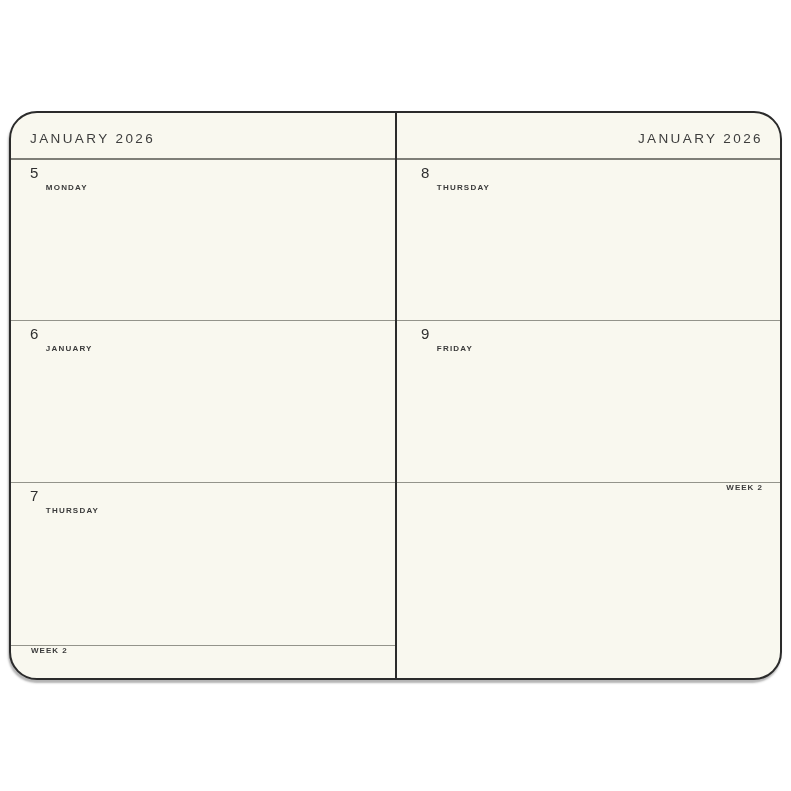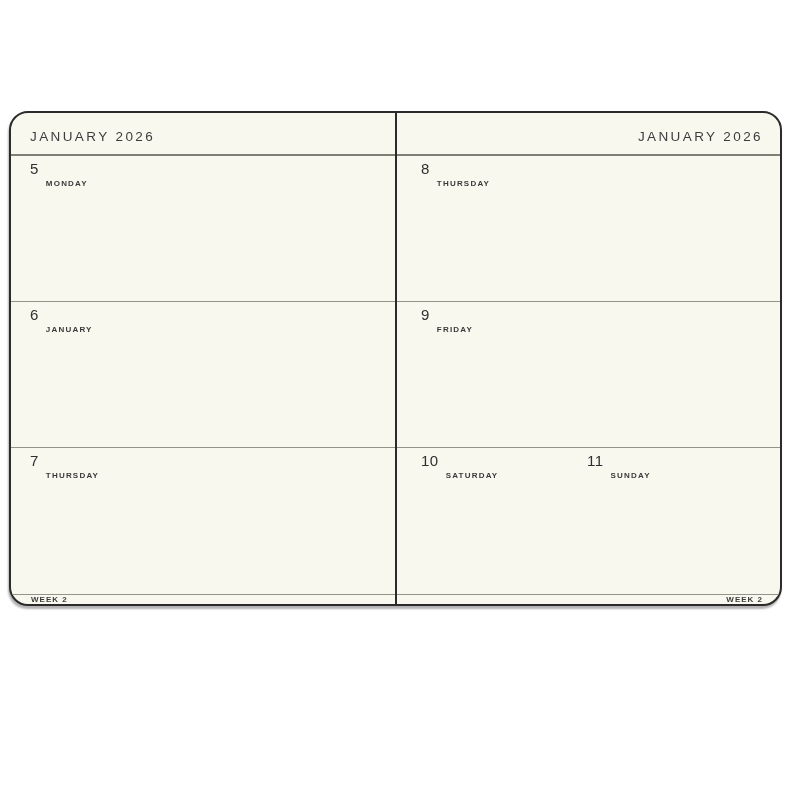--- a/index.html
+++ b/index.html
@@ -9,25 +9,25 @@
     height: 791px;
     background: #ffffff;
     font-family: "Liberation Sans", sans-serif;
     overflow: hidden;
   }
   .spread {
     position: absolute;
     left: 9px;
     top: 111px;
     width: 773px;
-    height: 495px;
+    height: 569px;
     box-sizing: border-box;
     background: #f9f8ef;
     border: 2px solid #2b2b2b;
-    border-radius: 19px;
+    border-radius: 28px;
     box-shadow: -1px 3px 2px rgba(40,40,40,0.35);
     display: flex;
     flex-direction: row;
     overflow: hidden;
   }
   .page {
     position: relative;
     display: flex;
     flex-direction: column;
     box-sizing: border-box;
@@ -155,29 +155,19 @@
       </div>
     </div>
 
     <div class="day-row r2">
       <div class="day-label">
         <span class="day-num">9</span>
         <span class="day-name">FRIDAY</span>
       </div>
     </div>
 
-    <div class="day-row r3">
-      <div class="day-label">
-        <span class="day-num">10</span>
-        <span class="day-name">SATURDAY</span>
-      </div>
-      <div class="day-label second">
-        <span class="day-num">11</span>
-        <span class="day-name">SUNDAY</span>
-      </div>
-    </div>
 
     <div class="page-footer">
       <span class="week-label">WEEK 2</span>
     </div>
   </div>
 
 </div>
 
 </body></html>

